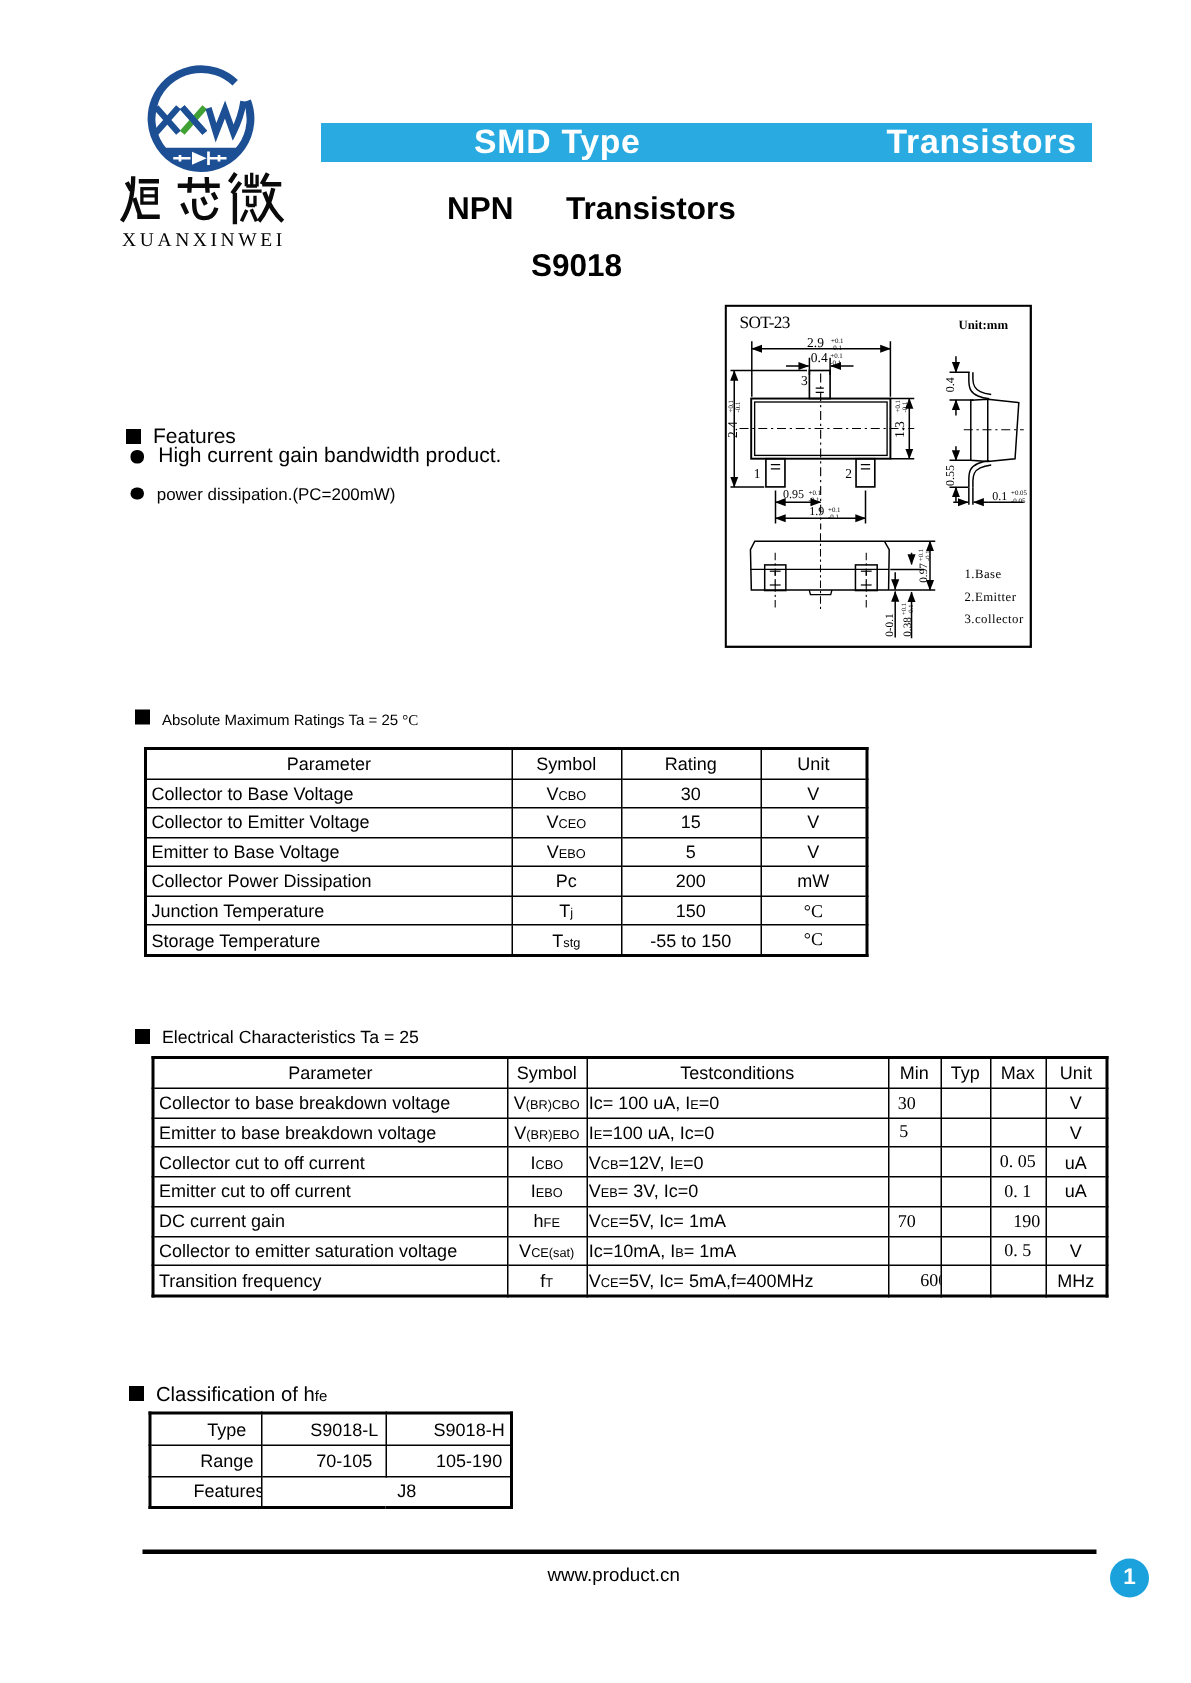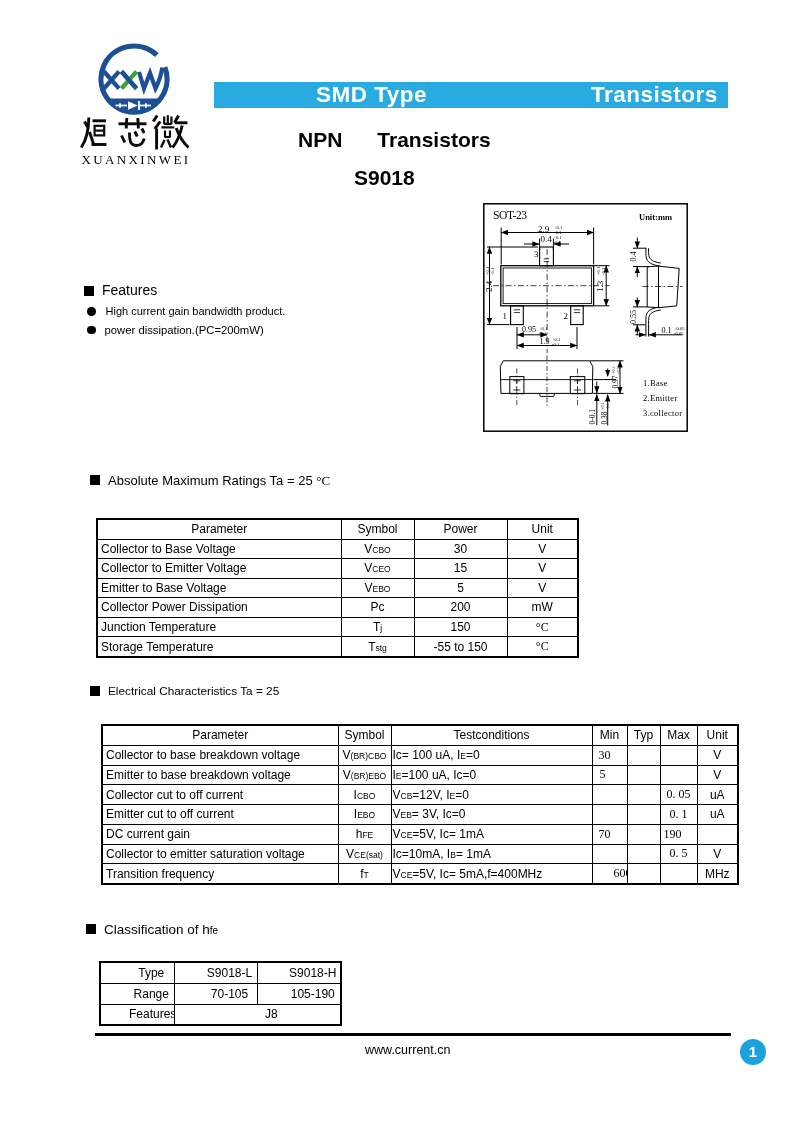--- a/index.html
+++ b/index.html
@@ -1,20 +1,20 @@
 <!DOCTYPE html>
 <html><head>
 <meta charset="utf-8">
 <style>
 html,body{margin:0;padding:0;background:#fff;}
 #page{position:relative;width:794px;height:1122px;background:#fff;overflow:hidden;
   font-family:"Liberation Sans",sans-serif;color:#000;}
 .abs{position:absolute;}
 .ser{font-family:"Liberation Serif",serif;}
-table{border-collapse:collapse;table-layout:fixed;margin-top:20px;}
+table{border-collapse:collapse;table-layout:fixed;}
 td{border:1.7px solid #000;padding:0 3px;font-size:12px;overflow:hidden;white-space:nowrap;}
 .sb{font-size:8.5px;}
 .t1 td{height:18.55px;}
 .t2 td{height:18.75px;}
 .t3 td{height:19.8px;padding-left:28px;}
 .cc{text-align:center;padding:0;}
 .sq{display:inline-block;width:10px;height:10px;background:#000;margin-right:8px;}
 .tc{padding-left:1px;}
 </style>
 </head>
@@ -250,36 +250,36 @@
 <text transform="translate(121.3,207) rotate(-90)" font-size="4.4">+0.1</text>
 <text transform="translate(125.9,207) rotate(-90)" font-size="4.4">-0.1</text>
 <g font-size="8.5" letter-spacing="0.3">
 <text x="160" y="182.5">1.Base</text>
 <text x="160" y="197.5">2.Emitter</text>
 <text x="160" y="212.5">3.collector</text>
 </g>
 </svg>
 
 <div class="abs" style="left:84px;top:282px;font-size:14px;"><span class="sq" style="vertical-align:-0.5px;"></span>Features</div>
-<div class="abs" style="left:87px;top:305px;font-size:11px;"><span style="display:inline-block;width:8.5px;height:8.5px;border-radius:50%;background:#000;margin-right:10px;vertical-align:-0.5px;"></span>High current gain bandwidth product.</div>
+<div class="abs" style="left:87px;top:295px;font-size:14px;"><span style="display:inline-block;width:8.5px;height:8.5px;border-radius:50%;background:#000;margin-right:10px;vertical-align:-0.5px;"></span>High current gain bandwidth product.</div>
 <div class="abs" style="left:87px;top:323.5px;font-size:11.3px;"><span style="display:inline-block;width:8.5px;height:8.5px;border-radius:50%;background:#000;margin-right:9px;vertical-align:-0.5px;"></span>power dissipation.(PC=200mW)</div>
 
-<div class="abs" style="left:90px;top:473px;font-size:13px;text-align:center;"><span class="sq"></span>Absolute Maximum Ratings Ta = 25 <span class="ser">°C</span></div>
+<div class="abs" style="left:90px;top:473px;font-size:10px;text-align:center;"><span class="sq"></span>Absolute Maximum Ratings Ta = 25 <span class="ser">°C</span></div>
 <table class="abs t1" style="left:96px;top:498px;width:481px;border:2.6px solid #000;">
 <colgroup>
         <col style="width:244px">
         <col style="width:73px">
         <col style="width:93px">
         <col style="width:71px">
       </colgroup>
 <tbody>
         <tr>
           <td class="cc">Parameter</td>
           <td class="cc">Symbol</td>
-          <td class="cc">Power</td>
+          <td class="cc">Rating</td>
           <td class="cc">Unit</td>
         </tr>
 <tr>
           <td>Collector to Base Voltage</td>
           <td class="cc">V<span class="sb">CBO</span></td>
           <td class="cc">30</td>
           <td class="cc">V</td>
         </tr>
 <tr>
           <td>Collector to Emitter Voltage</td>
@@ -370,21 +370,21 @@
           <td></td>
           <td class="ser cc">0. 1</td>
           <td class="cc">uA</td>
         </tr>
 <tr>
           <td>DC current gain</td>
           <td class="cc">h<span class="sb">FE</span></td>
           <td class="tc">V<span class="sb">CE</span>=5V, Ic= 1mA</td>
           <td class="ser" style="padding-left:6px">70</td>
           <td></td>
-          <td class="ser" style="padding-left:3px">190</td>
+          <td class="ser" style="padding-left:15px">190</td>
           <td class="cc"></td>
         </tr>
 <tr>
           <td>Collector to emitter saturation voltage</td>
           <td class="cc">V<span class="sb">CE(sat)</span></td>
           <td class="tc">Ic=10mA, I<span class="sb">B</span>= 1mA</td>
           <td></td>
           <td></td>
           <td class="ser cc">0. 5</td>
           <td class="cc">V</td>
@@ -420,16 +420,16 @@
           <td class="cc">105-190</td>
         </tr>
 <tr>
           <td class="cc">Features</td>
           <td class="cc" colspan="2">J8</td>
         </tr>
 </tbody>
     </table>
 
 <div class="abs" style="left:95px;top:1033px;width:636px;height:3.1px;background:#000;"></div>
-<div class="abs" style="left:365px;top:1042.5px;font-size:12.5px;">www.current.cn</div>
+<div class="abs" style="left:365px;top:1042.5px;font-size:12.5px;">www.product.cn</div>
 <div class="abs" style="left:740px;top:1039px;width:26px;height:26px;border-radius:50%;background:#1BA2DC;color:#fff;font-weight:bold;font-size:15px;text-align:center;line-height:26px;">1</div>
 
 </div>
 
 </body></html>

